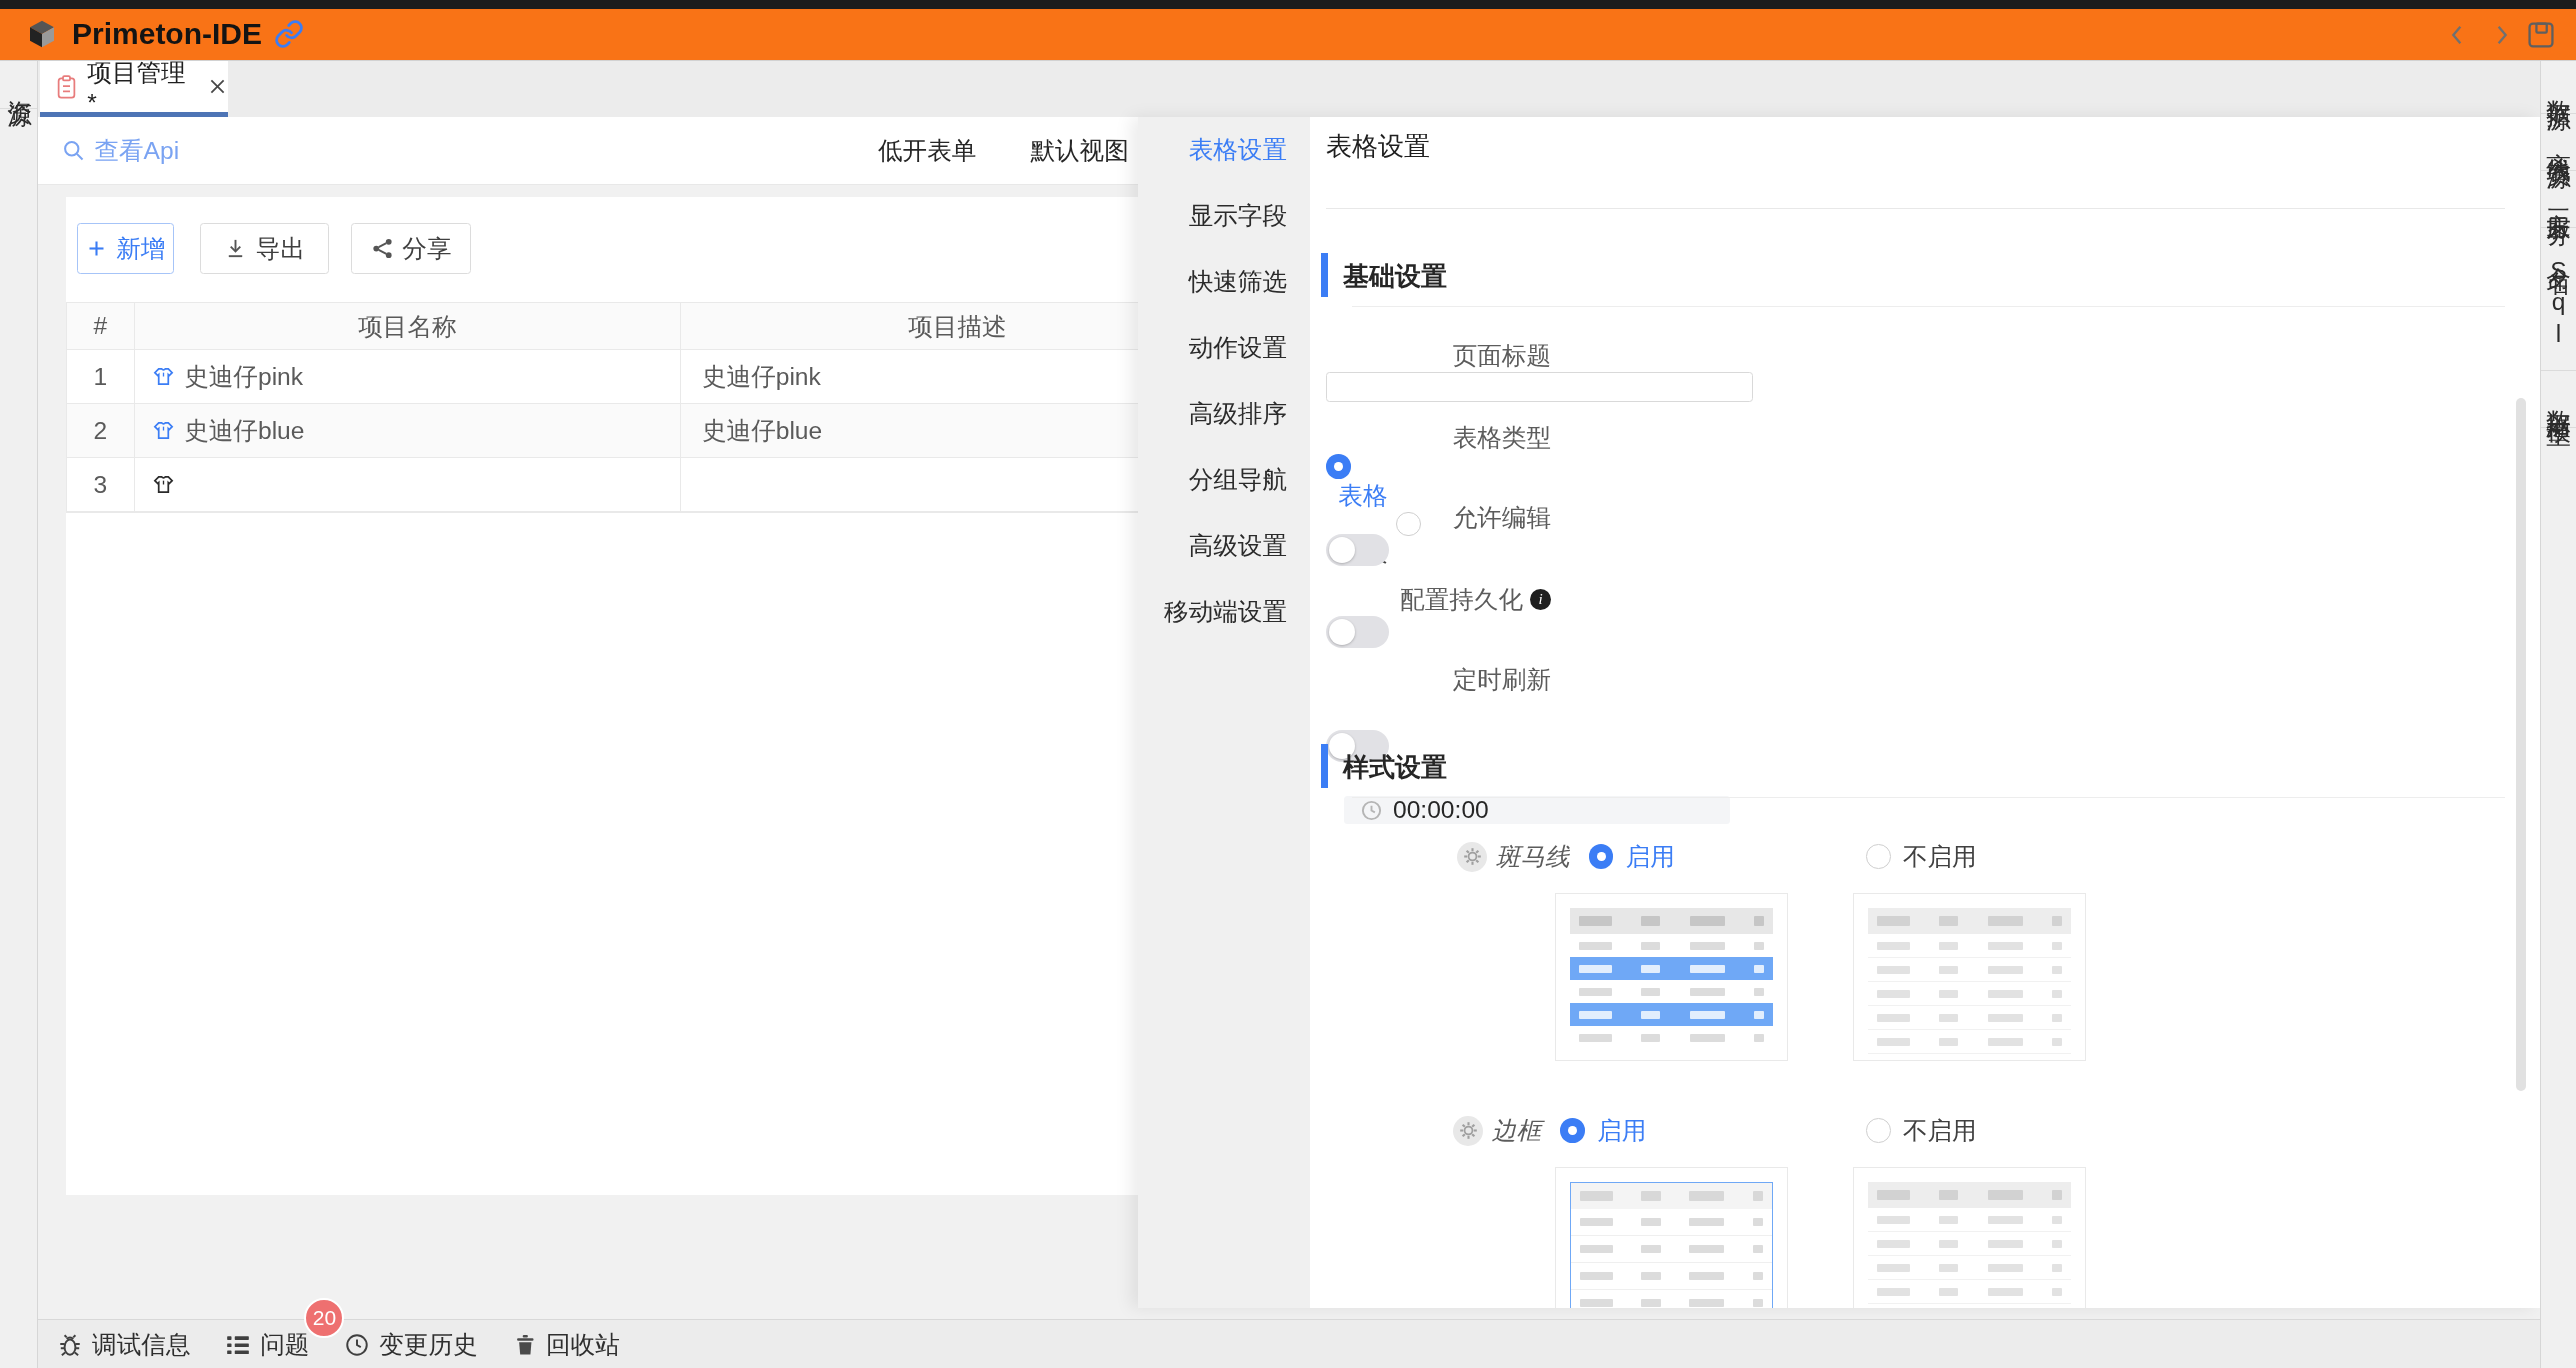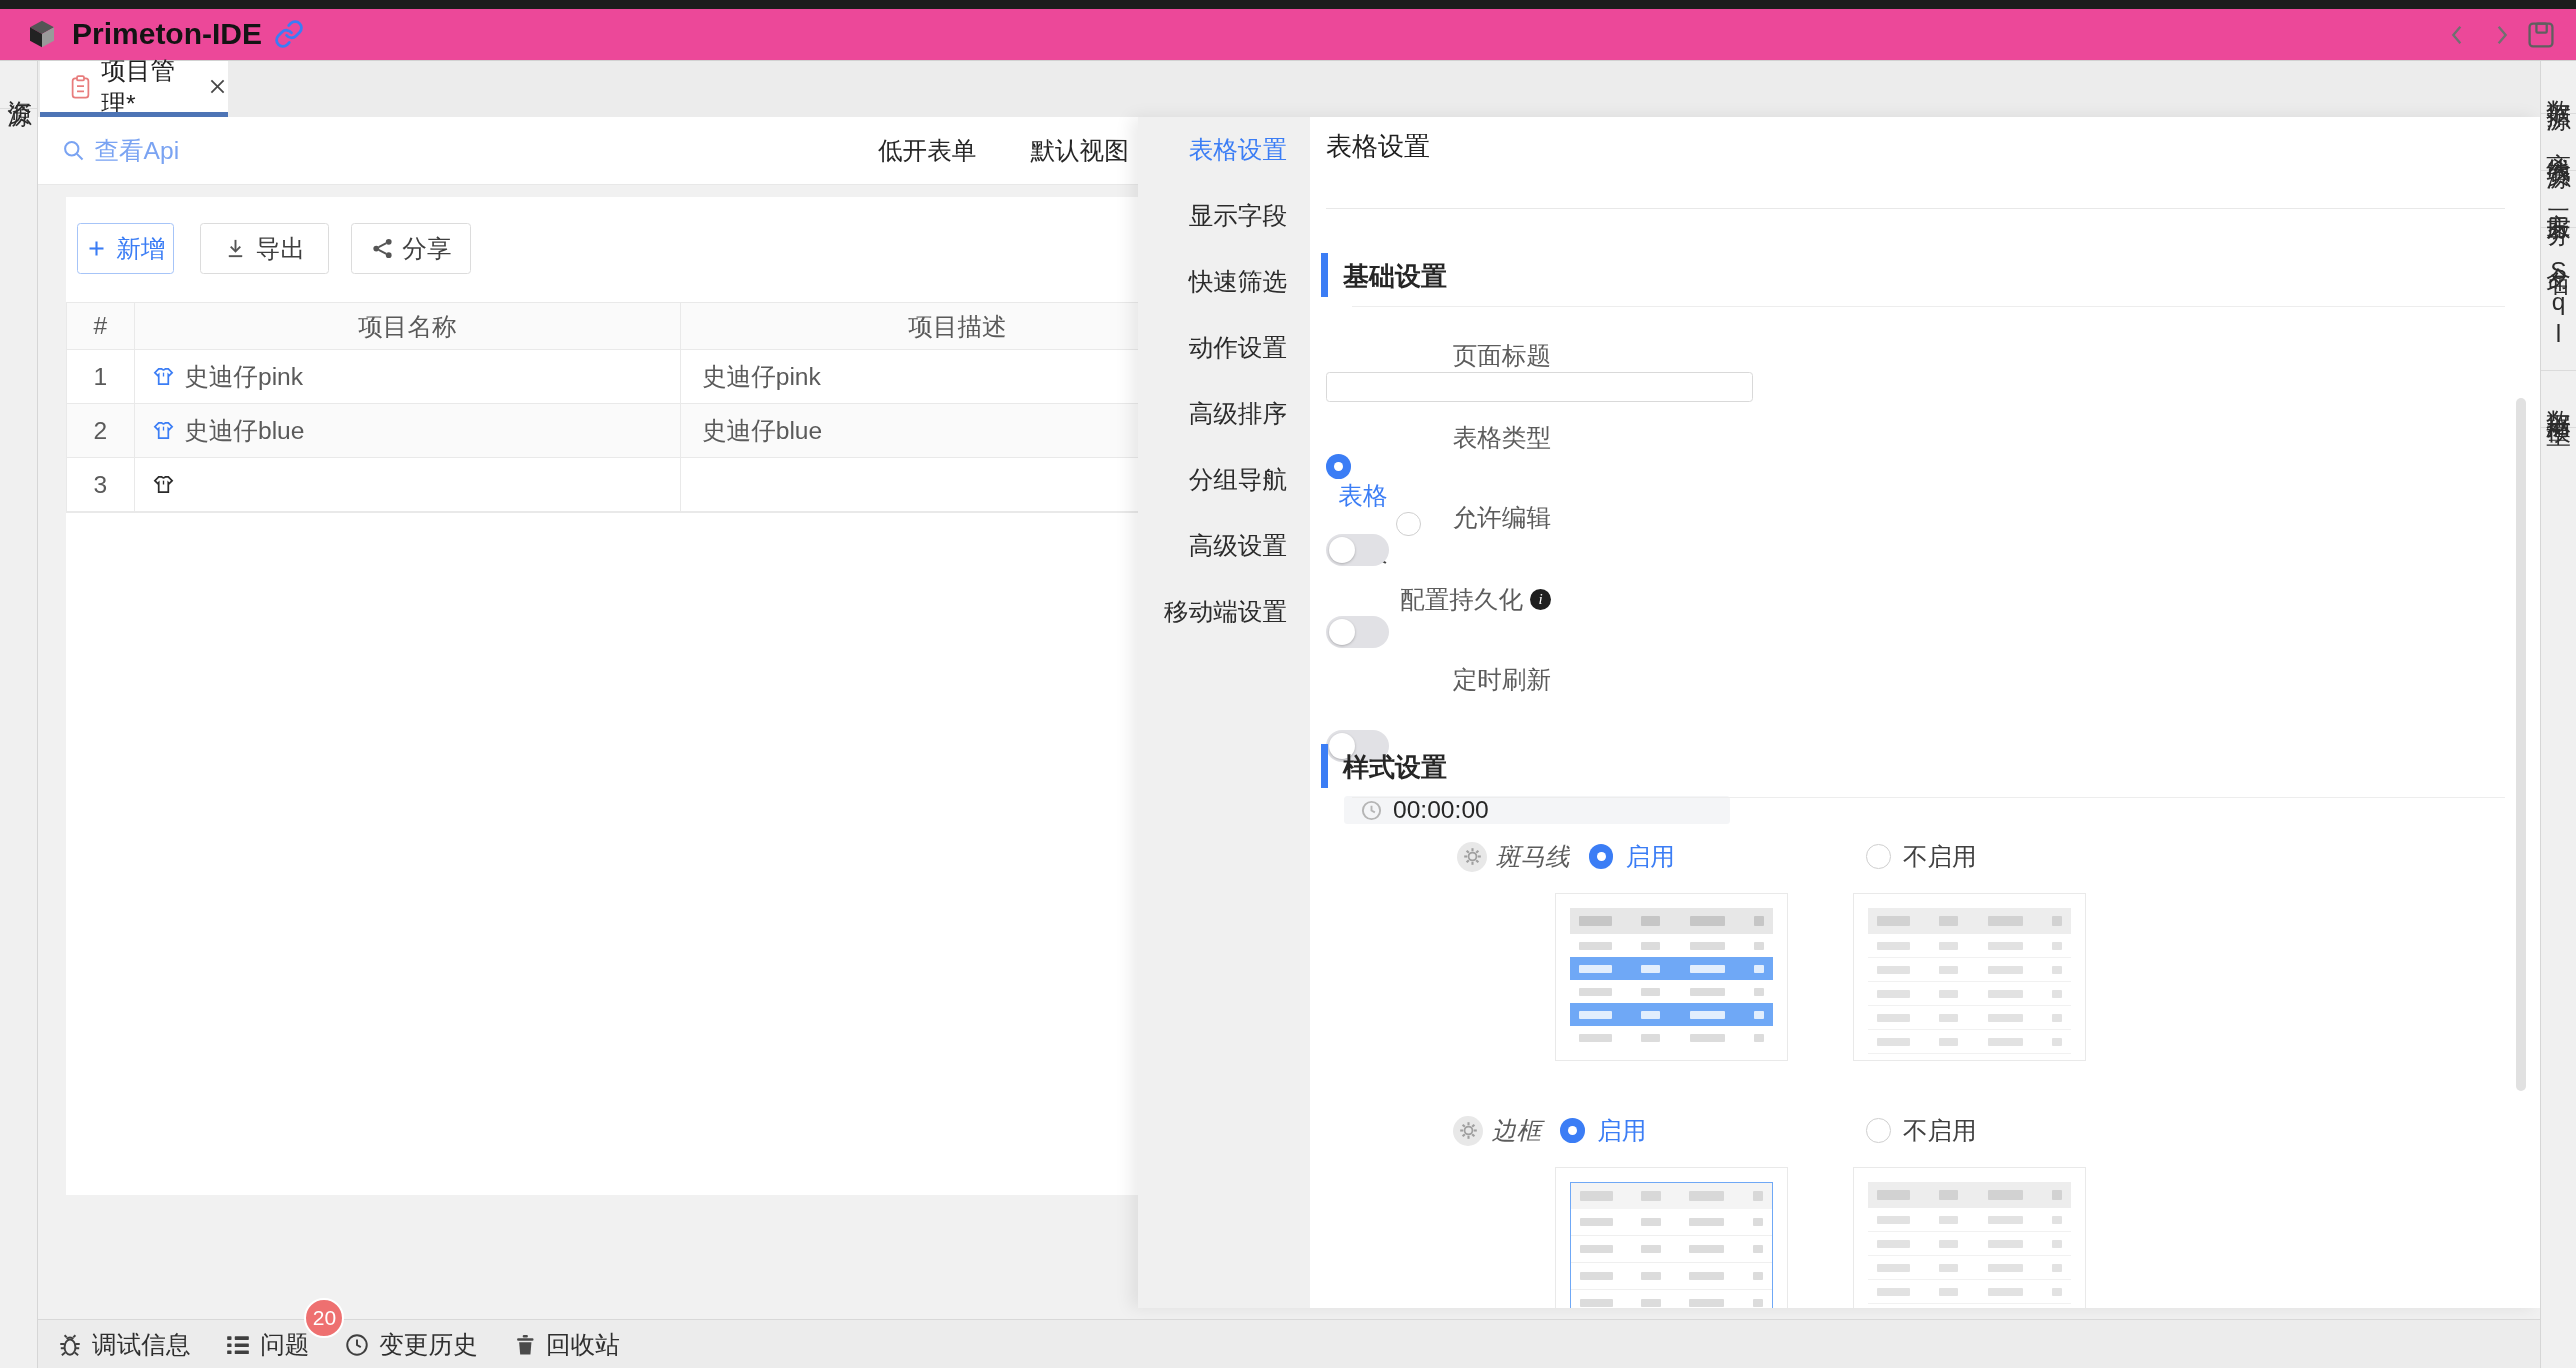--- a/index.html
+++ b/index.html
@@ -3,33 +3,33 @@
 <meta charset="utf-8">
 <style>
   html,body{margin:0;padding:0;background:#fff;}
   body{font-family:"Liberation Sans","DejaVu Sans",sans-serif;color:#262626;}
   .stage{position:relative;width:2576px;height:1369px;overflow:hidden;background:#fff;}
   .abs{position:absolute;}
   svg{display:block;}
 
   
   .top-strip{left:0;top:0;width:2576px;height:8.8px;background:#1c1c1c;}
-  .titlebar{left:0;top:8.8px;width:2576px;height:52px;background:#ec4899;border-bottom:0.9px solid #d2d2d2;display:flex;align-items:center;padding-left:26px;box-sizing:border-box;}
+  .titlebar{left:0;top:8.8px;width:2576px;height:52px;background:#f97316;border-bottom:0.9px solid #d2d2d2;display:flex;align-items:center;padding-left:26px;box-sizing:border-box;}
   .win-title{font-size:30px;font-weight:600;color:#141414;margin-left:14px;}
   .link-ic{margin-left:12.3px;}
   .nav-ic{position:absolute;top:12.3px;color:#6e6e6e;}
 
   
   .left-sb{left:0;top:61px;width:38px;height:1308px;background:#f0f0f0;border-right:0.9px solid #d6d6d6;box-sizing:border-box;}
   .right-sb{left:2540px;top:61px;width:36px;height:1308px;background:#f0f0f0;border-left:0.9px solid #d6d6d6;box-sizing:border-box;}
   .vitem{writing-mode:vertical-rl;text-orientation:upright;margin:0 auto;display:block;text-align:center;font-size:24.6px;color:#2b2b2b;padding:19.3px 0;border-bottom:0.9px solid #dbdbdb;width:100%;box-sizing:border-box;letter-spacing:4.4px;line-height:36px;}
 
   
   .tabbar{left:38px;top:61px;width:2502px;height:56px;background:#ececec;}
-  .tab{position:absolute;left:1.8px;top:0;width:188px;height:51px;background:#fff;display:flex;align-items:center;padding-left:30px;box-sizing:border-box;gap:10.5px;}
+  .tab{position:absolute;left:1.8px;top:0;width:188px;height:51px;background:#fff;display:flex;align-items:center;padding-left:16px;box-sizing:border-box;gap:10.5px;}
   .tab-title{font-size:24.6px;font-weight:500;color:#1f1f1f;}
   .tab-underline{position:absolute;left:1.8px;top:51px;width:188px;height:5.3px;background:#4d74b5;}
   .tab-close{margin-left:5.3px;display:flex;}
 
   
   .toolbar{left:38px;top:117px;width:2502px;height:68px;background:#fff;border-bottom:0.9px solid #e8e8e8;box-sizing:border-box;display:flex;align-items:center;}
   .view-api{display:flex;align-items:center;gap:8.8px;color:#7aa3f2;font-size:24.6px;margin-left:23px;cursor:pointer;}
   .tb-right{position:absolute;left:840px;display:flex;gap:54px;font-size:24.6px;color:#262626;}
 
   

